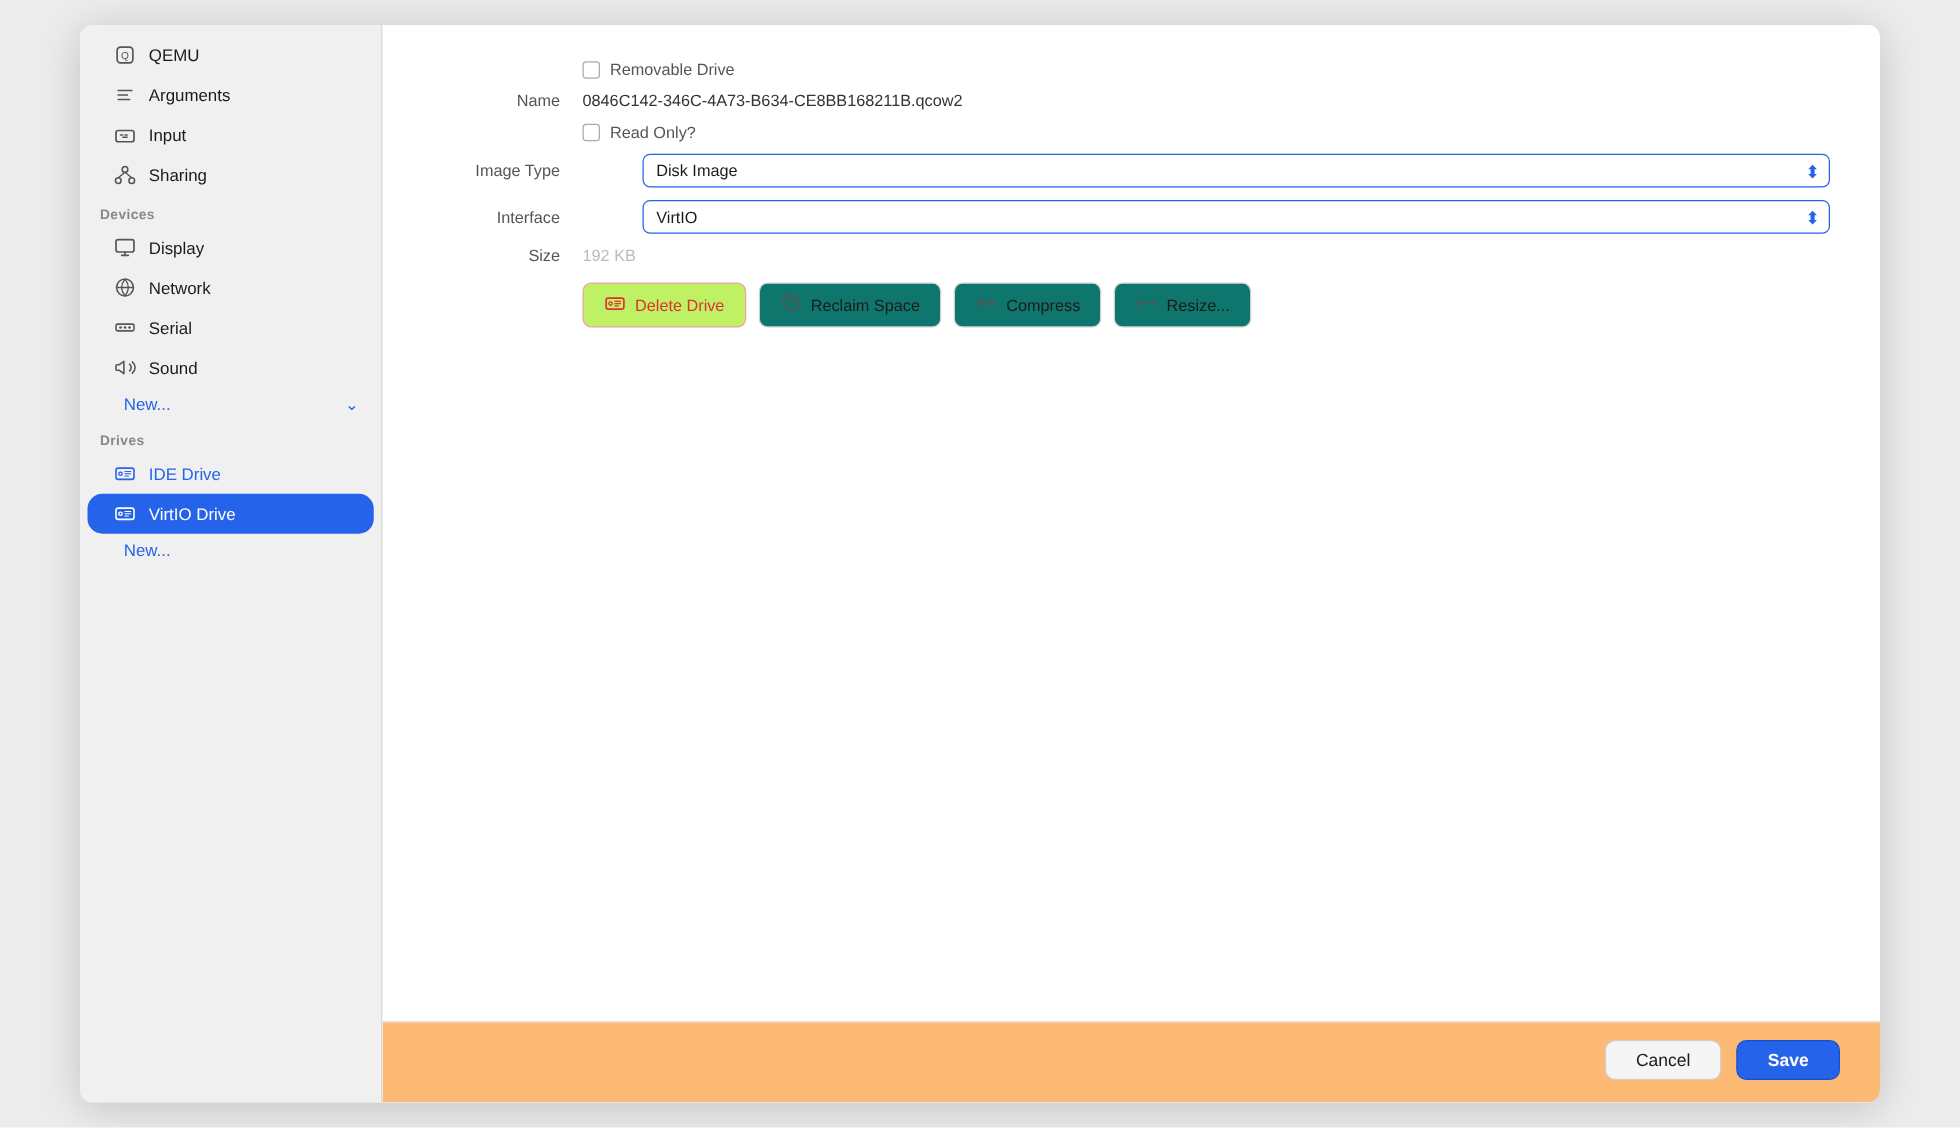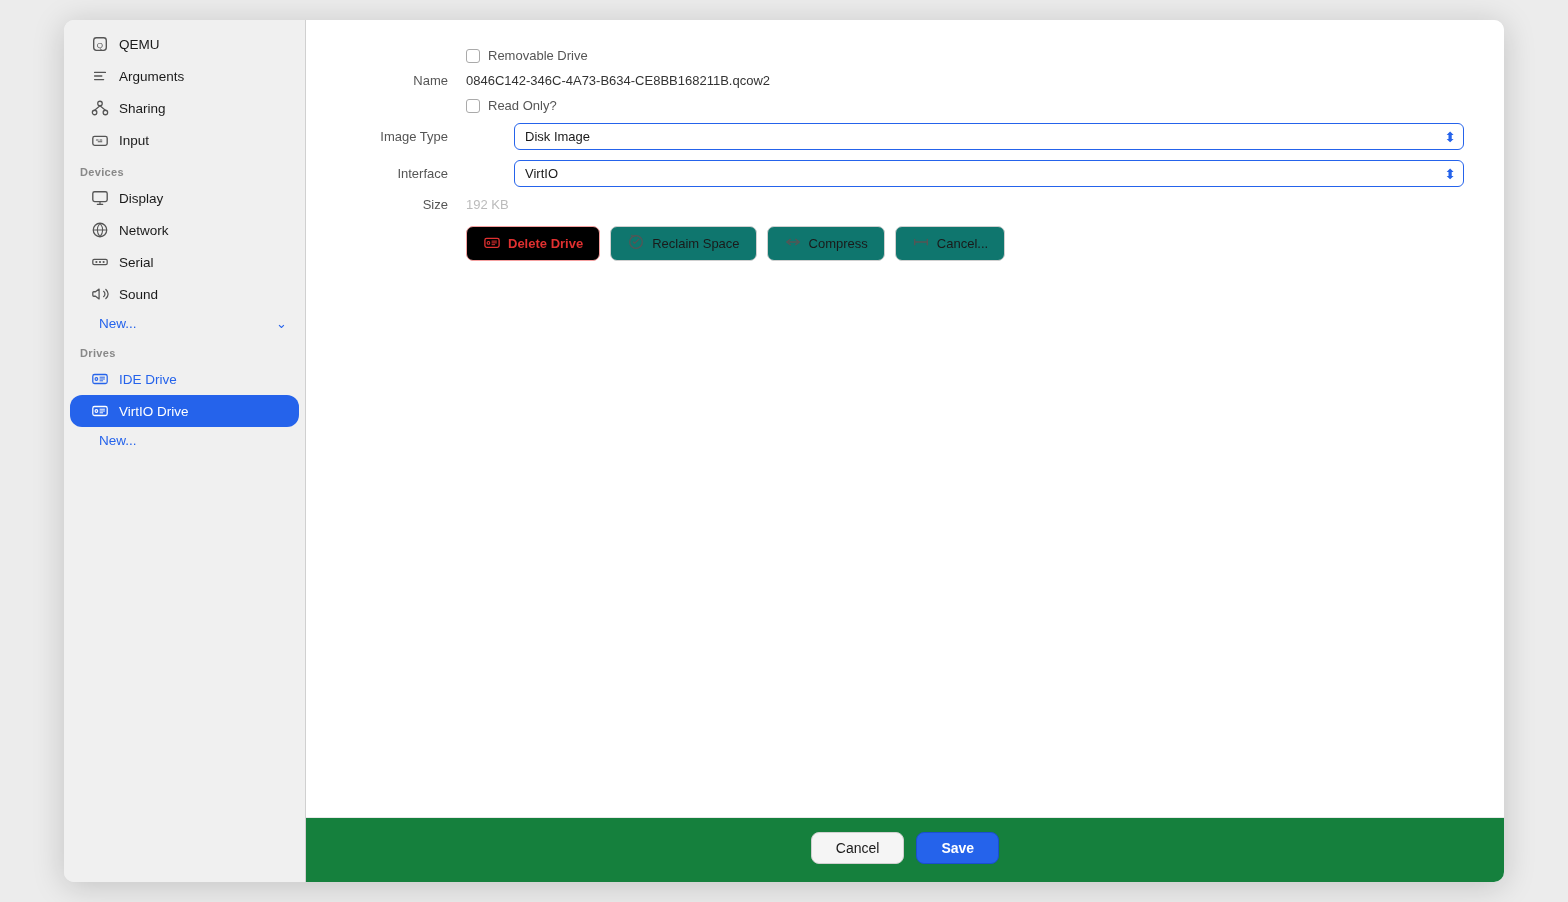--- a/index.html
+++ b/index.html
@@ -200,36 +200,35 @@
       padding: 6px 16px;
       border-radius: 7px;
       border: 1.5px solid #d0d0d0;
       background: #0f766e;
       font-size: 13px;
       cursor: pointer;
       color: #1a1a1a;
     }
     .btn-delete {
       border-color: #f5a0a0;
-      background: #000000;
+      background: #bef264;
       color: #e03030;
-      font-weight: bold;
     }
     .btn-icon {
       font-size: 15px;
     }
     
     .footer {
       display: flex;
-      justify-content: center;
+      justify-content: flex-end;
       align-items: center;
       padding: 14px 32px 18px 32px;
       gap: 12px;
       border-top: 1px solid #e8e8e8;
-      background: #15803d;
+      background: #fdba74;
     }
     .footer-btn {
       padding: 7px 24px;
       border-radius: 8px;
       border: 1.5px solid #d0d0d0;
       background: #f5f5f5;
       font-size: 14px;
       cursor: pointer;
       color: #1a1a1a;
     }
@@ -261,36 +260,36 @@
         <span class="icon">
           <svg viewBox="0 0 20 20" fill="none">
               <path d="M4 6h12M4 10h8M4 14h10" stroke="#555" stroke-width="1.5" stroke-linecap="round"></path>
             </svg>
         </span>
         <span>Arguments</span>
       </div>
       <div class="sidebar-item">
         <span class="icon">
           <svg viewBox="0 0 20 20" fill="none">
+              <rect x="2" y="6" width="16" height="10" rx="2" stroke="#555" stroke-width="1.5"></rect>
+              <path d="M6 10h2M10 10h2M8 12h4" stroke="#555" stroke-width="1.2" stroke-linecap="round"></path>
+            </svg>
+        </span>
+        <span>Input</span>
+      </div>
+      <div class="sidebar-item">
+        <span class="icon">
+          <svg viewBox="0 0 20 20" fill="none">
               <circle cx="10" cy="5" r="2.5" stroke="#555" stroke-width="1.4"></circle>
               <circle cx="4" cy="15" r="2.5" stroke="#555" stroke-width="1.4"></circle>
               <circle cx="16" cy="15" r="2.5" stroke="#555" stroke-width="1.4"></circle>
               <path d="M10 7.5L4 12.5M10 7.5L16 12.5" stroke="#555" stroke-width="1.3"></path>
             </svg>
         </span>
         <span>Sharing</span>
-      </div>
-      <div class="sidebar-item">
-        <span class="icon">
-          <svg viewBox="0 0 20 20" fill="none">
-              <rect x="2" y="6" width="16" height="10" rx="2" stroke="#555" stroke-width="1.5"></rect>
-              <path d="M6 10h2M10 10h2M8 12h4" stroke="#555" stroke-width="1.2" stroke-linecap="round"></path>
-            </svg>
-        </span>
-        <span>Input</span>
       </div>
 
       <div class="sidebar-section-label">Devices</div>
 
       <div class="sidebar-item">
         <span class="icon">
           <svg viewBox="0 0 20 20" fill="none">
               <rect x="2" y="3" width="16" height="11" rx="2" stroke="#555" stroke-width="1.5"></rect>
               <path d="M7 17h6M10 14v3" stroke="#555" stroke-width="1.4" stroke-linecap="round"></path>
             </svg>
@@ -462,21 +461,21 @@
             </span>
             <span>Compress</span>
           </button>
           <button class="btn">
             <span class="btn-icon">
               <svg width="18" height="18" viewBox="0 0 20 20" fill="none">
                   <path d="M3 10h14" stroke="#555" stroke-width="1.5" stroke-linecap="round"></path>
                   <path d="M3 7v6M17 7v6" stroke="#555" stroke-width="1.5" stroke-linecap="round"></path>
                 </svg>
             </span>
-            <span>Cancel...</span>
+            <span>Resize...</span>
           </button>
         </div>
       </div>
 
       <div class="footer">
         <button class="footer-btn">Cancel</button>
         <button class="footer-btn footer-btn-primary">Save</button>
       </div>
     </div>
   </div>

